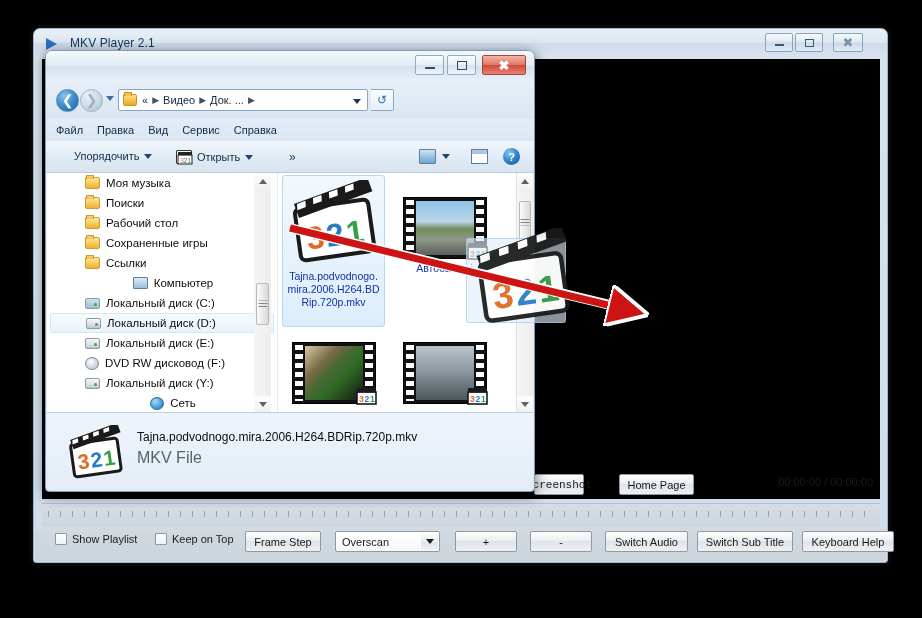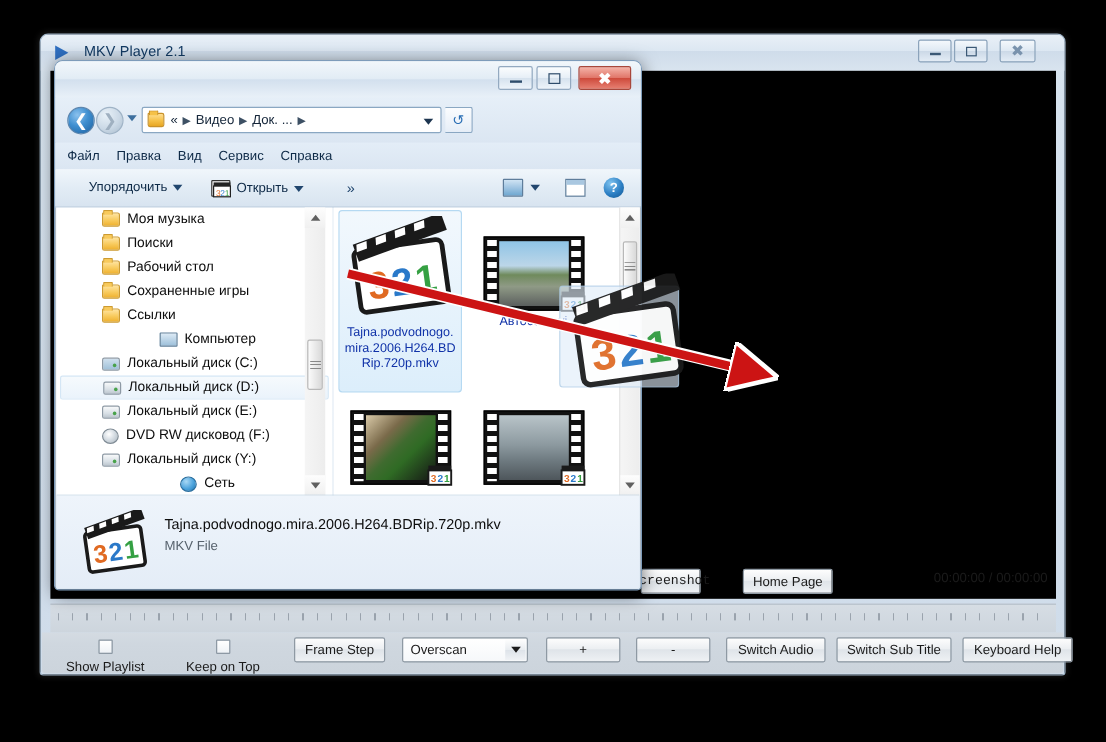--- a/index.html
+++ b/index.html
@@ -71,21 +71,21 @@
   }
   #mkv-lowerpanel {
     position: absolute; left: 1px; top: 498px; right: 1px; bottom: 1px;
     background: linear-gradient(to bottom, #d4dbe2 0%, #cfd7df 30%, #ccd4dc 100%);
     border-radius: 0 0 3px 3px;
   }
 
   .ctrl-row { position: absolute; left: 0; top: 0; height: 29px; }
   .chk-wrap {
     position: absolute; display: flex; align-items: center; gap: 5px;
-    font-size: 11px; color: #1b1b1b; top: 6px; flex-direction: column;
+    font-size: 11px; color: #1b1b1b; top: 6px;
   }
   .chkbox {
     width: 12px; height: 12px;
     border: 1px solid #8d99a4;
     background: linear-gradient(to bottom, #ffffff 0%, #eef2f6 100%);
     border-radius: 1px;
   }
   .btn {
     position: absolute; top: 4px; height: 21px;
     border: 1px solid #8e99a3;
@@ -376,21 +376,21 @@
     border-top: 1px solid #bccfe1;
     border-radius: 0 0 3px 3px;
   }
   #det-icon { position: absolute; left: 18px; top: 12px; }
   #det-name {
     position: absolute; left: 90px; top: 17px;
     font-size: 12px; color: #0d0d0d; white-space: nowrap;
   }
   #det-type {
     position: absolute; left: 90px; top: 36px;
-    font-size: 11px; color: #57626d;
+    font-size: 16px; color: #57626d;
   }
 
   
   #drag-ghost {
     position: absolute; left: 466px; top: 238px;
     width: 100px; height: 85px;
     background: rgba(222,236,248,0.62);
     border: 1px solid rgba(160,195,225,0.6);
     border-radius: 3px;
     z-index: 40;

